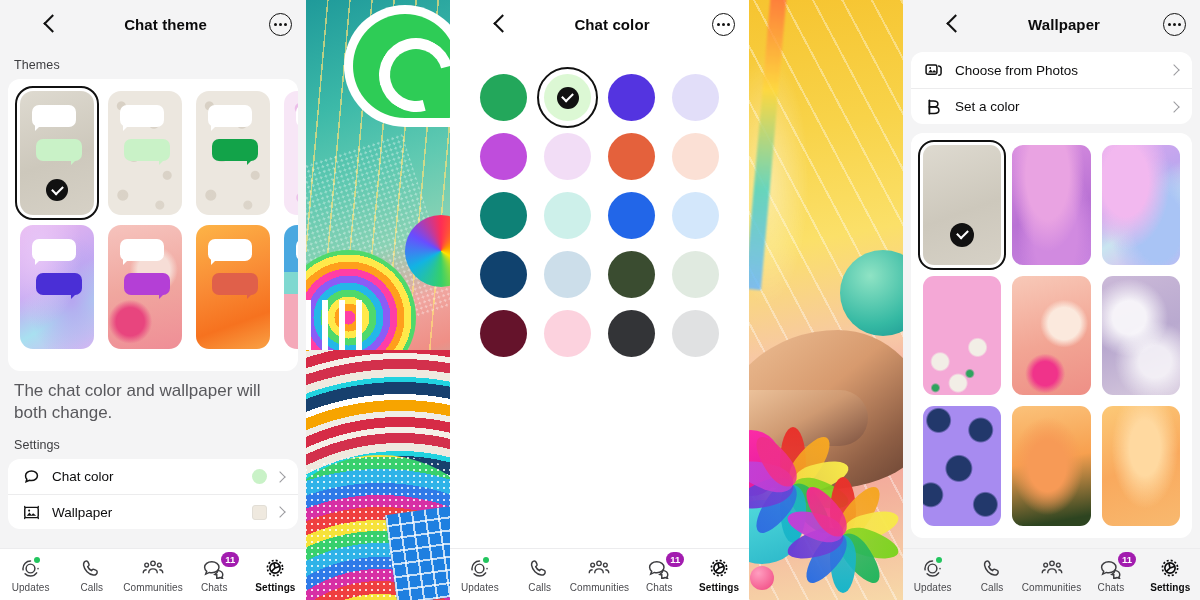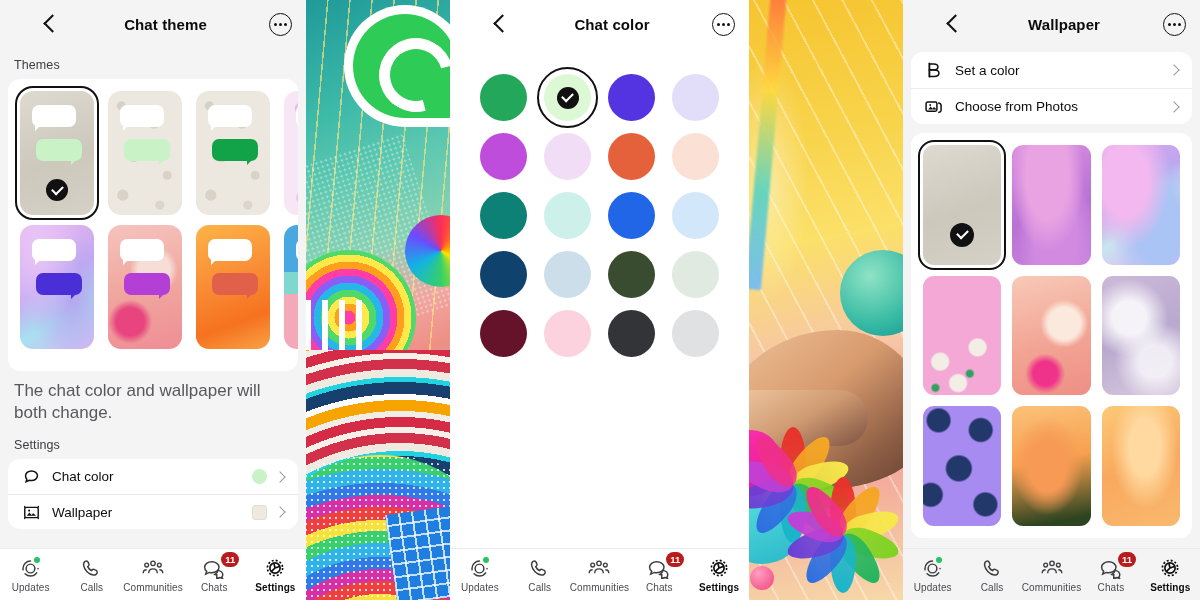--- a/index.html
+++ b/index.html
@@ -363,21 +363,21 @@
     flex:0 0 52px; height:52px; background:#ffffff; display:flex; align-items:center;
     border-top:1px solid #ececee;
   }
   .tabbar.grey { background:#f4f4f5; }
   .tab { flex:1; display:flex; flex-direction:column; align-items:center; gap:3px; cursor:pointer; position:relative;}
   .tab-ico { height:22px; display:flex; align-items:flex-end; justify-content:center; position:relative; }
   .tab-label { font-size:10px; color:#4a4a4e; letter-spacing:.1px; }
   .tab.active .tab-label { color:#0b0b0c; font-weight:bold; }
   .badge {
     position:absolute; top:-5px; right:-13px; min-width:17px; height:15px; padding:0 4px;
-    background:#b91c1c; color:#fff; font-size:9.5px; font-weight:bold; border-radius:9px;
+    background:#a21caf; color:#fff; font-size:9.5px; font-weight:bold; border-radius:9px;
     display:flex; align-items:center; justify-content:center;
   }
   .green-dot { position:absolute; top:0px; right:1px; width:6px; height:6px; background:#22c55e; border-radius:50%; }
   svg { display:block; }
 </style>
 </head>
 <body>
 
 <div class="stage">
 
@@ -726,38 +726,38 @@
           <i></i>
           <i></i>
         </div>
     </div>
 
     <div class="scroll-body">
       <div class="card" style="margin-top:4px">
         <div class="list-row" style="height:36px">
           <span class="row-ico">
             <svg width="20" height="20" viewBox="0 0 24 24" fill="none" stroke="#111" stroke-width="1.8">
-              <path d="M6.5 4v16" stroke-linecap="round"></path>
-              <path d="M6.5 4.8h5.2c3 0 5 1.4 5 3.5s-2 3.4-5 3.4H6.5Z"></path>
-              <path d="M6.5 12.1h5.8c3.3 0 5.6 1.5 5.6 3.8s-2.3 3.8-5.6 3.8H6.5Z"></path>
-            </svg>
-          </span>
-          <span class="row-label">Set a color</span>
-          <span class="chev"></span>
-        </div>
-        <div class="list-row" style="height:36px">
-          <span class="row-ico">
-            <svg width="20" height="20" viewBox="0 0 24 24" fill="none" stroke="#111" stroke-width="1.8">
               <rect x="2.5" y="6" width="13" height="11" rx="2"></rect>
               <path d="M5 15l3-3.6 2.3 2.6 1.7-1.9L15.5 15Z" fill="#111" stroke="none"></path>
               <circle cx="7.4" cy="9.6" r="1.1" fill="#111" stroke="none"></circle>
               <path d="M17.6 7.3c1.6.3 2.6 1 2.9 2.3v6.2c0 1.4-1 2.3-2.6 2.6" stroke-linecap="round"></path>
             </svg>
           </span>
           <span class="row-label">Choose from Photos</span>
+          <span class="chev"></span>
+        </div>
+        <div class="list-row" style="height:36px">
+          <span class="row-ico">
+            <svg width="20" height="20" viewBox="0 0 24 24" fill="none" stroke="#111" stroke-width="1.8">
+              <path d="M6.5 4v16" stroke-linecap="round"></path>
+              <path d="M6.5 4.8h5.2c3 0 5 1.4 5 3.5s-2 3.4-5 3.4H6.5Z"></path>
+              <path d="M6.5 12.1h5.8c3.3 0 5.6 1.5 5.6 3.8s-2.3 3.8-5.6 3.8H6.5Z"></path>
+            </svg>
+          </span>
+          <span class="row-label">Set a color</span>
           <span class="chev"></span>
         </div>
       </div>
 
       <div class="card" style="margin-top:9px">
         <div class="wp-grid" id="wp-grid">
             <div class="wp-cell selected">
               <div class="wp-thumb wp-plain">
                 <div class="check-badge"></div>
               </div>

